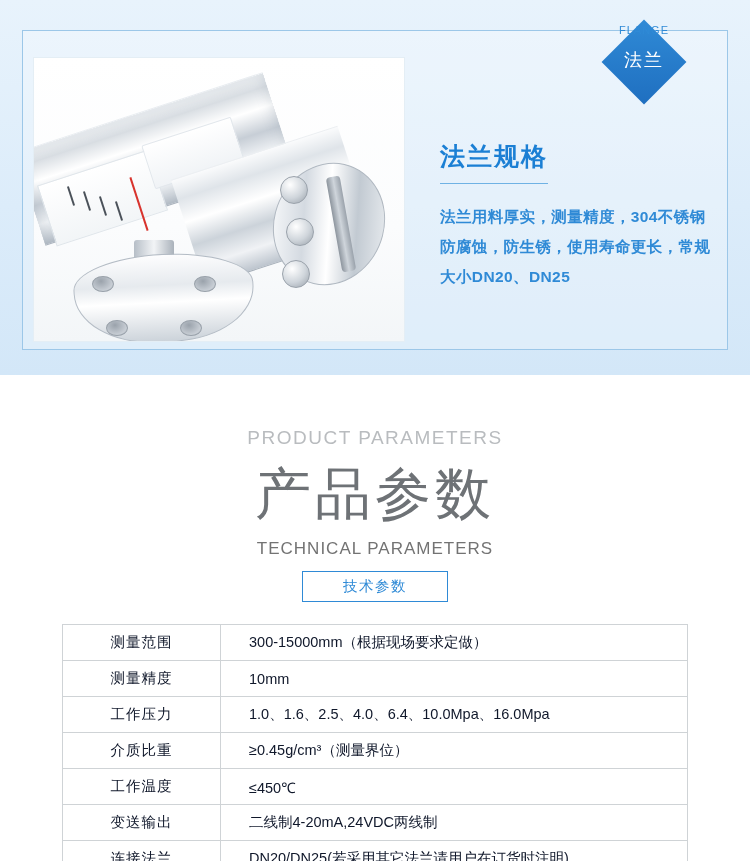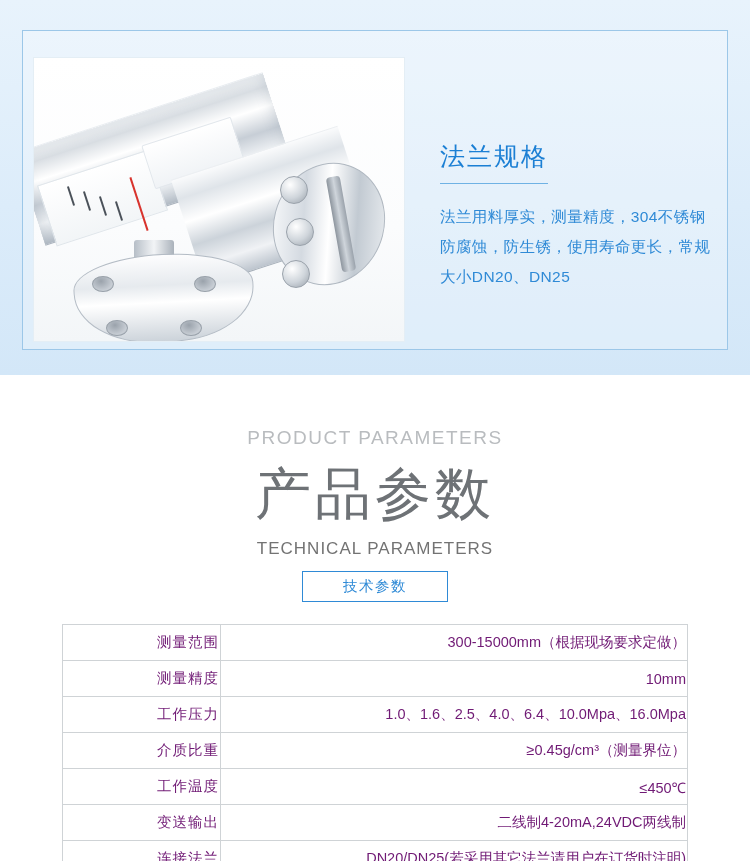--- a/index.html
+++ b/index.html
@@ -164,20 +164,21 @@
     background: linear-gradient(90deg,#b6bec7,#f2f4f6,#aab2bb);
     border-radius: 3px;
   }
 
   
   .banner-right {
     position: absolute;
     left: 440px;
     top: 140px;
     width: 280px;
+    font-weight: bold;
   }
   .banner-title {
     font-size: 25px;
     color: #1b7fd4;
     letter-spacing: 2px;
     padding-bottom: 10px;
     border-bottom: 1px solid #6fb2e4;
     display: inline-block;
   }
   .banner-desc {
@@ -268,22 +269,21 @@
   table.spec {
     margin: 22px auto 0 auto;
     width: 626px;
     border-collapse: collapse;
     table-layout: fixed;
   }
   table.spec td {
     border: 1px solid #cfd3d6;
     height: 33px;
     font-size: 14.5px;
-    color: #701a75;
-    text-align: right;
+    color: #0f172a;
   }
   td.k {
     width: 155px;
     text-align: center;
     letter-spacing: 1px;
   }
   td.v {
     text-align: left;
     padding-left: 28px;
   }
@@ -317,20 +317,25 @@
       <div class="bf-hole" style="left:72px;top:262px;"></div>
       <div class="bf-hole" style="left:146px;top:262px;"></div>
     </div>
   </div>
 
   <div class="banner-right">
     <div class="banner-title">法兰规格</div>
     <div class="banner-desc">法兰用料厚实，测量精度，304不锈钢防腐蚀，防生锈，使用寿命更长，常规大小DN20、DN25</div>
   </div>
 
+  <div class="badge-wrap">
+    <div class="badge-en">FLANGE</div>
+    <div class="diamond"></div>
+    <div class="badge-cn">法兰</div>
+  </div>
 </div>
 
 <div class="params">
   <div class="p-en-top">PRODUCT PARAMETERS</div>
   <div class="p-cn">产品参数</div>
   <div class="p-en-bottom">TECHNICAL PARAMETERS</div>
   <div class="p-tag">技术参数</div>
 
   <table class="spec">
     <tbody>

